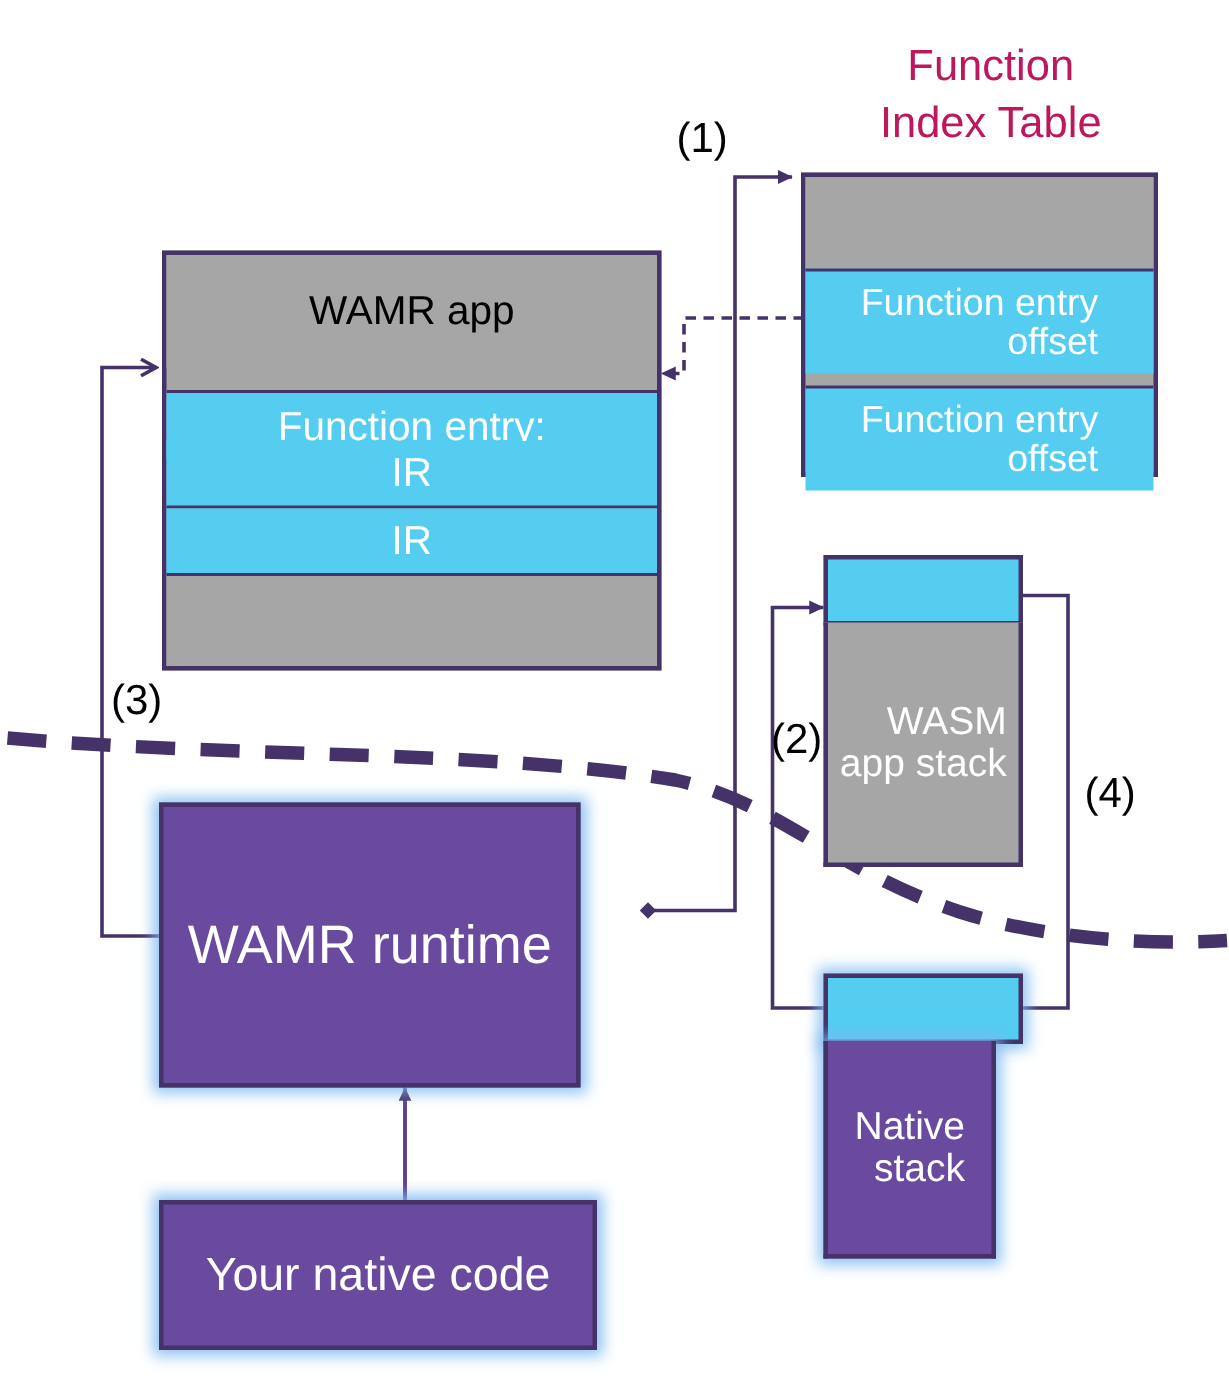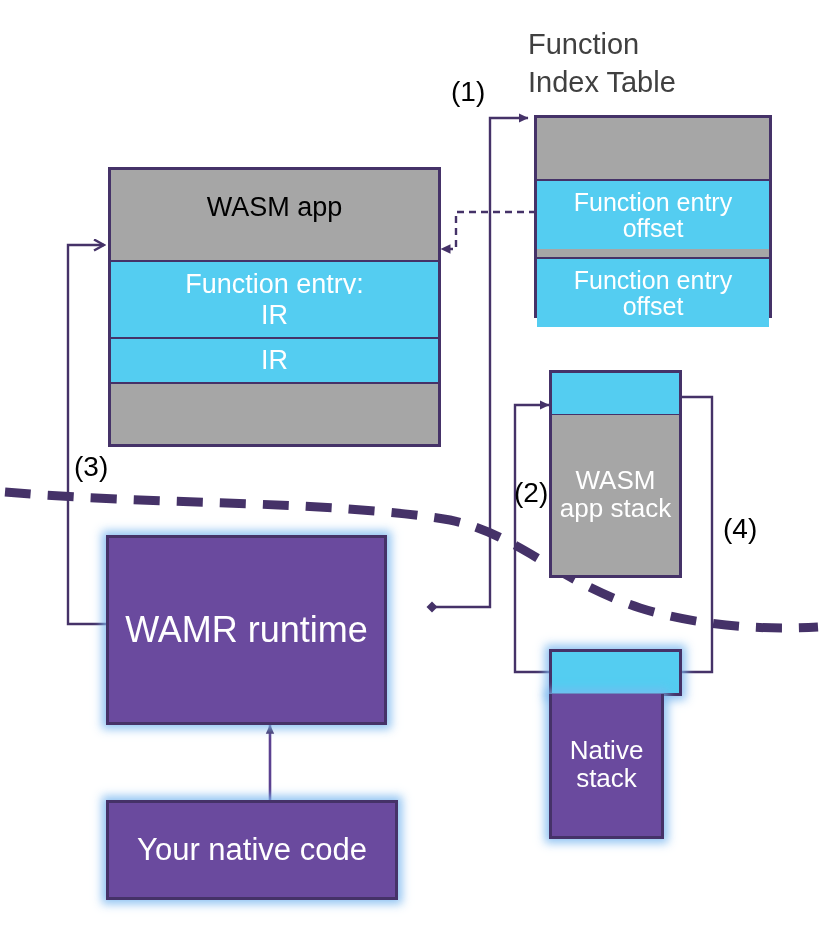--- a/index.html
+++ b/index.html
@@ -36,33 +36,34 @@
     align-items: center;
     justify-content: center;
     text-align: center;
     line-height: 1.06;
   }
   .gray   { background: #a6a6a6; }
   .cyan   { background: #54cdf1; }
   .purple { background: #6a4a9e; }
   .bord   { border: 3px solid #453268; }
   .txt-dark  { color: #000000; }
-  .txt-white { color: #ffffff; }
+  .txt-white { color: #ffffff; text-align: right; }
   .glow {
     box-shadow: 0 0 9px 4px rgba(125,185,240,0.85);
   }
   .label {
     position: absolute;
     color: #000000;
     font-family: "Liberation Sans", sans-serif;
     white-space: pre;
   }
   .title-txt {
     position: absolute;
-    color: #404040;
+    color: #be185d;
+    text-align: center;
     font-size: 29px;
     line-height: 1.30;
     white-space: pre-line;
   }
   .stepnum { font-size: 28px; }
 </style>
 </head>
 <body>
 
 <div id="canvas">
@@ -109,21 +110,21 @@
 
     <g>
       <path d="M5,492 C150,505 330,500 450,520 C520,535 555,580 640,608 C700,627 770,630 818,627" fill="none" stroke="#453268" stroke-width="9" stroke-dasharray="26 17" stroke-linecap="butt"></path>
     </g>
   </svg>
 
   <div class="title-txt" style="left:528px; top:26px; width:265px;">Function
 Index Table</div>
 
   <div class="node bord" style="left:108px; top:167px; width:333px; height:280px; background:#a6a6a6;">
-    <div class="band gray txt-dark" style="left:0; top:0; width:327px; height:75px; font-size:27px;">WASM app</div>
+    <div class="band gray txt-dark" style="left:0; top:0; width:327px; height:75px; font-size:27px;">WAMR app</div>
 
     <div class="band cyan txt-white" style="left:0; top:90px; width:327px; height:49px; font-size:27px; border-top:2.5px solid #453268; border-bottom:2.5px solid #453268;">Function entry:</div>
 
     <div class="band cyan txt-white" style="left:0; top:124px; width:327px; height:45px; font-size:27px; border-bottom:2.5px solid #453268;">IR</div>
 
     <div class="band cyan txt-white" style="left:0; top:169px; width:327px; height:45px; font-size:27px; border-bottom:2.5px solid #453268;">IR</div>
 
     <div class="band gray" style="left:0; top:214px; width:327px; height:60px;"></div>
   </div>
 

